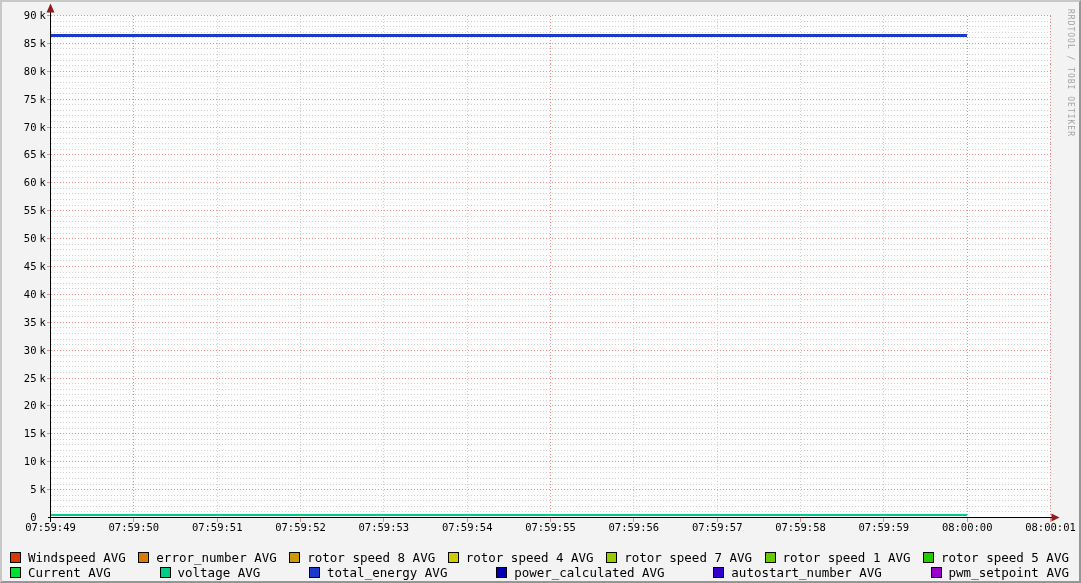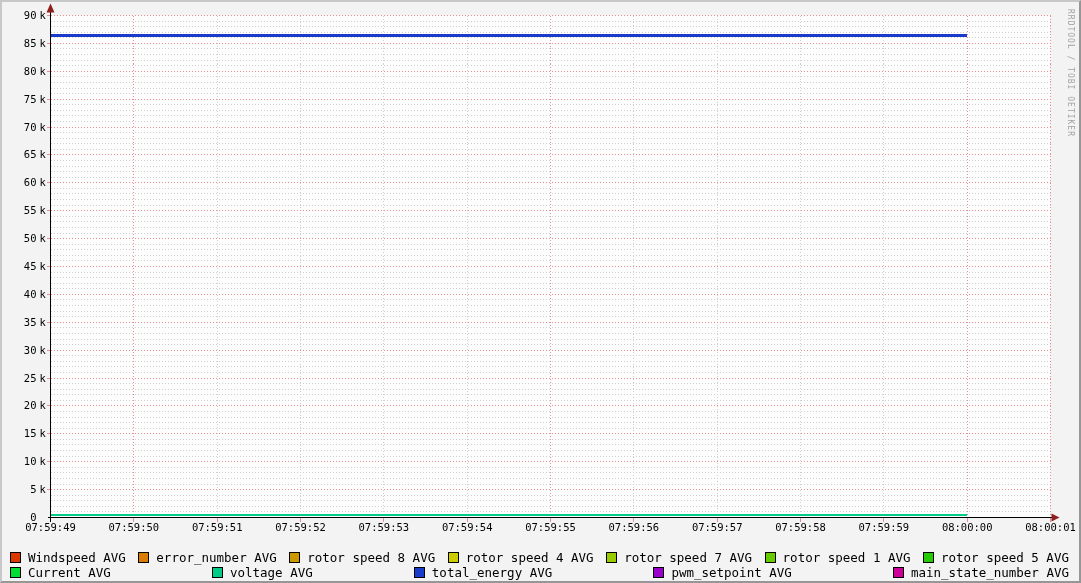--- a/index.html
+++ b/index.html
@@ -284,26 +284,30 @@
         </span>
         <span class="legend-item">
           <span class="legend-swatch" style="background: rgb(0, 204, 136);"></span>
           <span>voltage AVG</span>
         </span>
         <span class="legend-item">
           <span class="legend-swatch" style="background: rgb(26, 58, 204);"></span>
           <span>total_energy AVG</span>
         </span>
         <span class="legend-item">
+          <span class="legend-swatch" style="background: rgb(0, 0, 179);"></span>
+          <span>power_calculated AVG</span>
+        </span>
+        <span class="legend-item">
+          <span class="legend-swatch" style="background: rgb(51, 0, 204);"></span>
+          <span>autostart_number AVG</span>
+        </span>
+        <span class="legend-item">
           <span class="legend-swatch" style="background: rgb(153, 0, 204);"></span>
           <span>pwm_setpoint AVG</span>
-        </span>
-        <span class="legend-item">
-          <span class="legend-swatch" style="background: rgb(204, 0, 153);"></span>
-          <span>main_state_number AVG</span>
         </span>
       </div>
       <div class="legend-row">
         <span class="legend-item">
           <span class="legend-swatch" style="background: rgb(77, 77, 77);"></span>
           <span>error_number AVG</span>
         </span>
       </div>
     </div>
   <div class="watermark">RRDTOOL / TOBI OETIKER</div>

